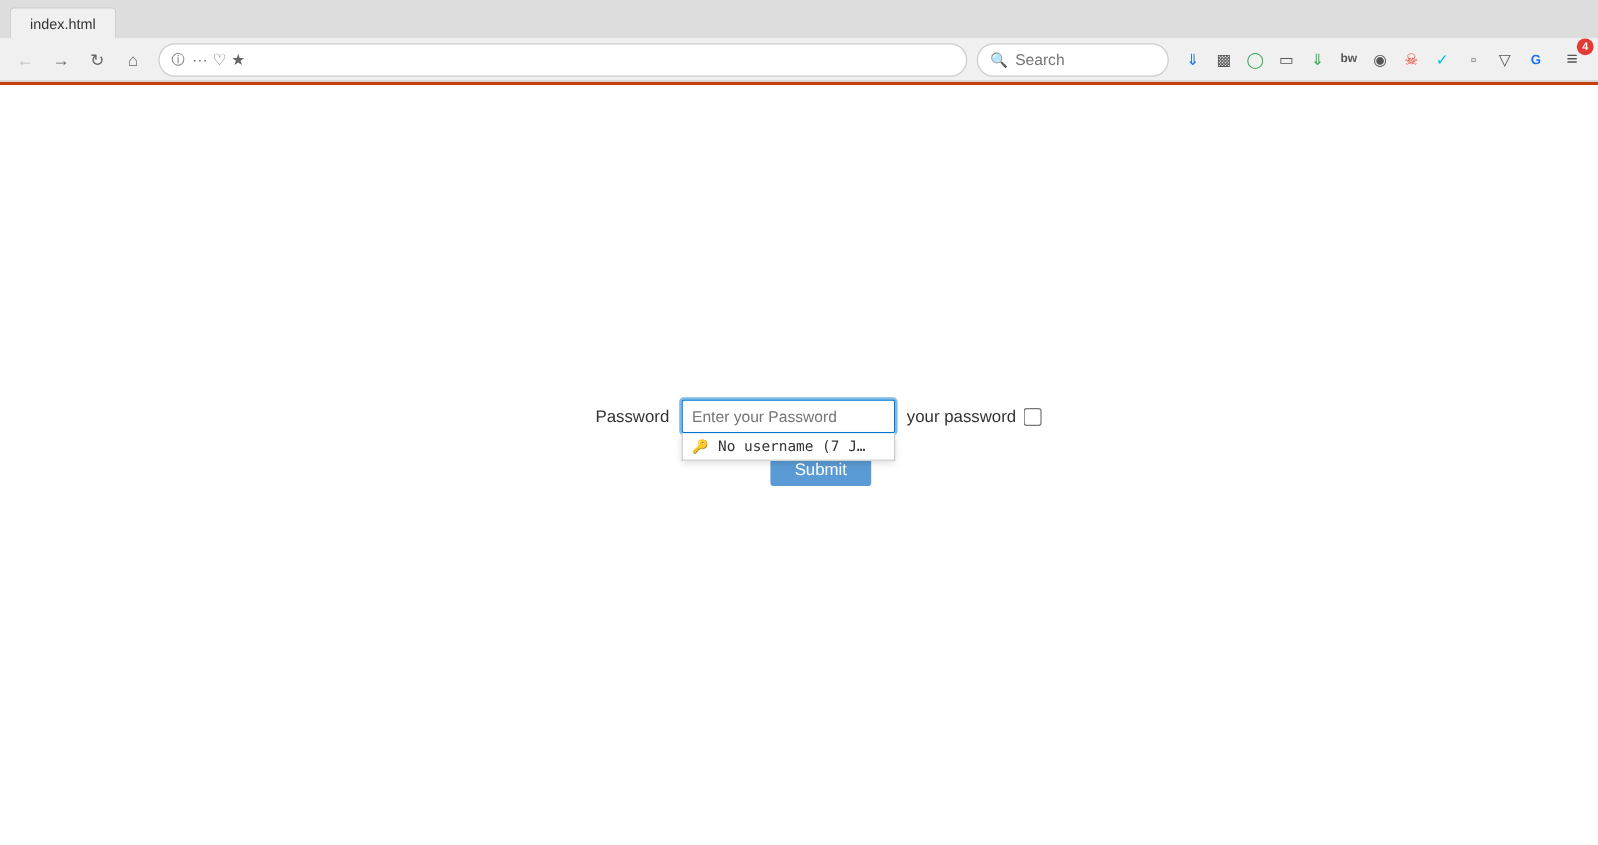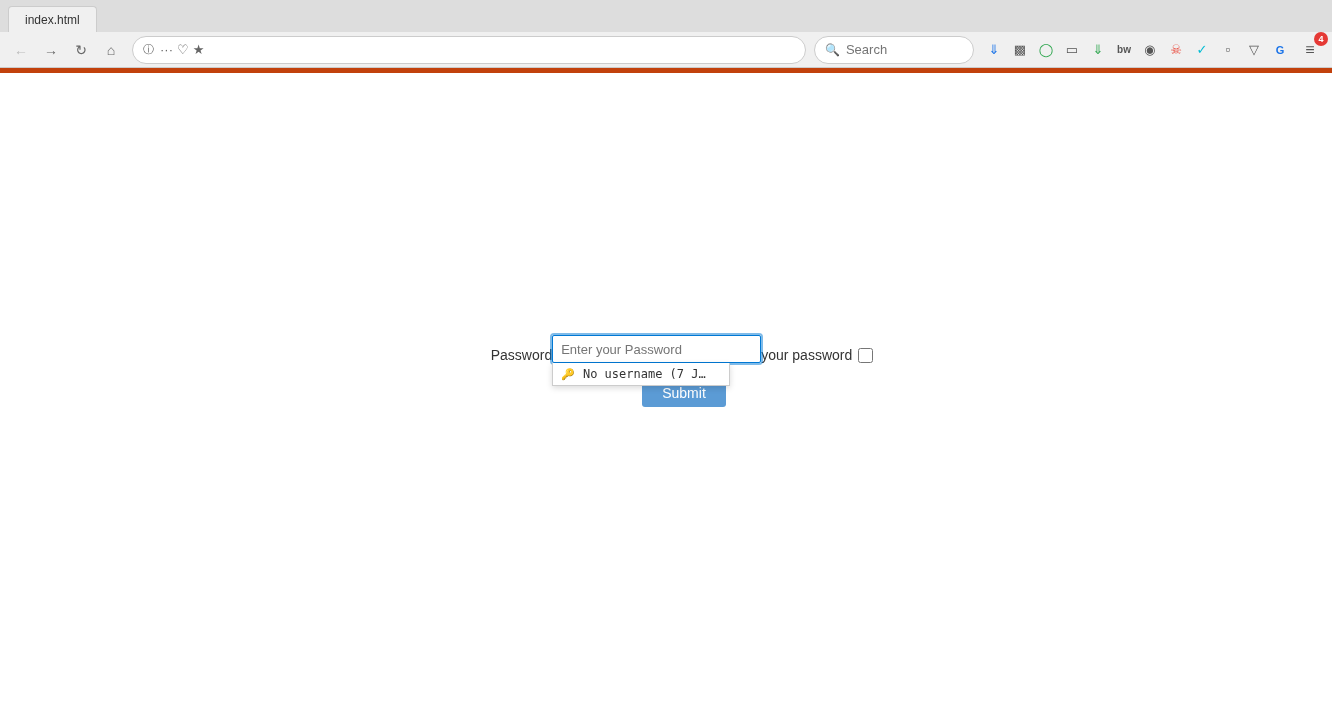--- a/index.html
+++ b/index.html
@@ -13,21 +13,21 @@
       background: #f9f9f9;
       width: 1332px;
       height: 704px;
       overflow: hidden;
     }
 
     
     .browser-chrome {
       width: 100%;
       background: #f0f0f0;
-      border-bottom: 5px solid #c2410c;
+      border-bottom: 3px solid #c2410c;
       display: flex;
       flex-direction: column;
     }
 
     .browser-tab-bar {
       height: 32px;
       background: #ddd;
       display: flex;
       align-items: flex-end;
       padding-left: 8px;
@@ -215,21 +215,21 @@
     .password-label {
       font-size: 14px;
       color: #333;
     }
 
     .password-input-wrapper {
       position: relative;
     }
 
     .password-input {
-      width: 209px;
+      width: 178px;
       height: 28px;
       border: 1px solid #0078d4;
       border-radius: 2px;
       padding: 0 8px;
       font-size: 13px;
       color: #333;
       outline: 2px solid #0078d480;
       background: #fff;
     }
 
@@ -348,21 +348,21 @@
       <div class="toolbar-menu-btn notification-badge">
         <span>≡</span>
       </div>
     </div>
   </div>
 </div>
 
 <div class="page-content">
   <div class="form-container">
 
-    <div style="display:flex; align-items:flex-end; margin-left:32px;">
+    <div style="display:flex; align-items:center; gap:10px;margin-left:32px;">
       <label class="password-label">Password</label>
 
       <div class="password-input-wrapper">
         <input class="password-input" type="password" placeholder="Enter your Password" style="">
         
         <div class="autocomplete-dropdown">
           <div class="autocomplete-item">
             <span class="key-icon">🔑</span>
             <span>No username (7 J…</span>
           </div>

